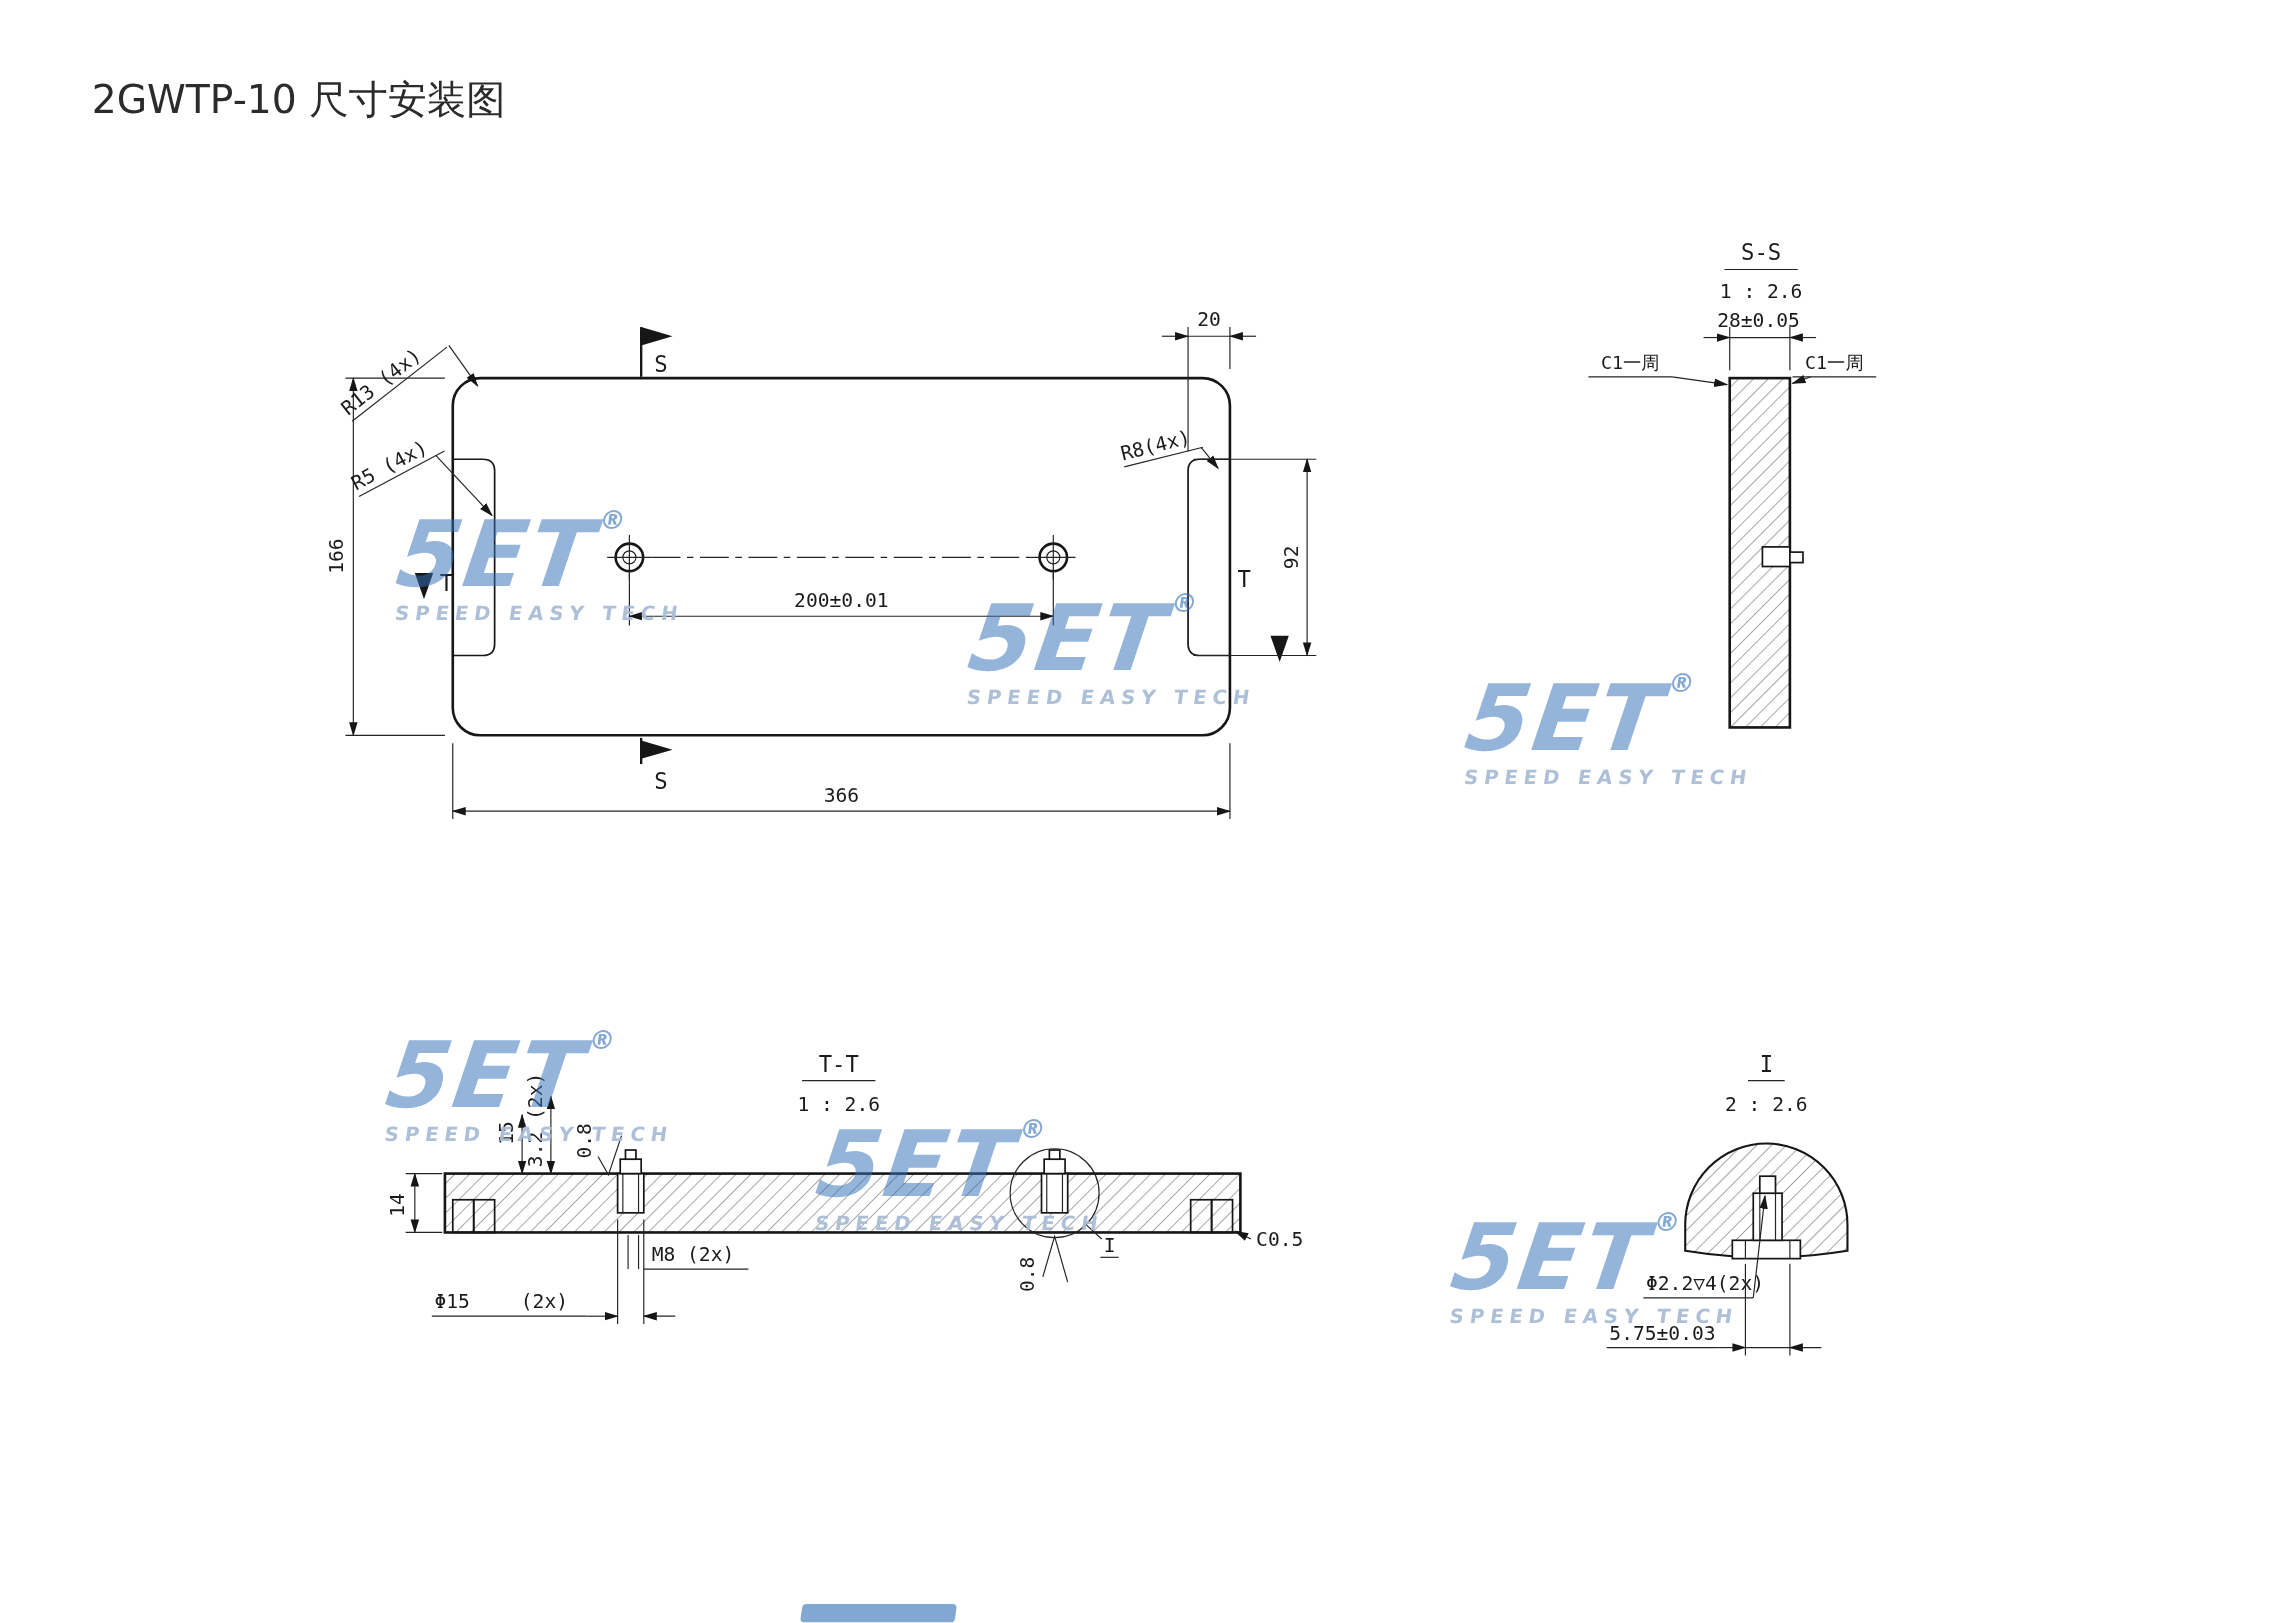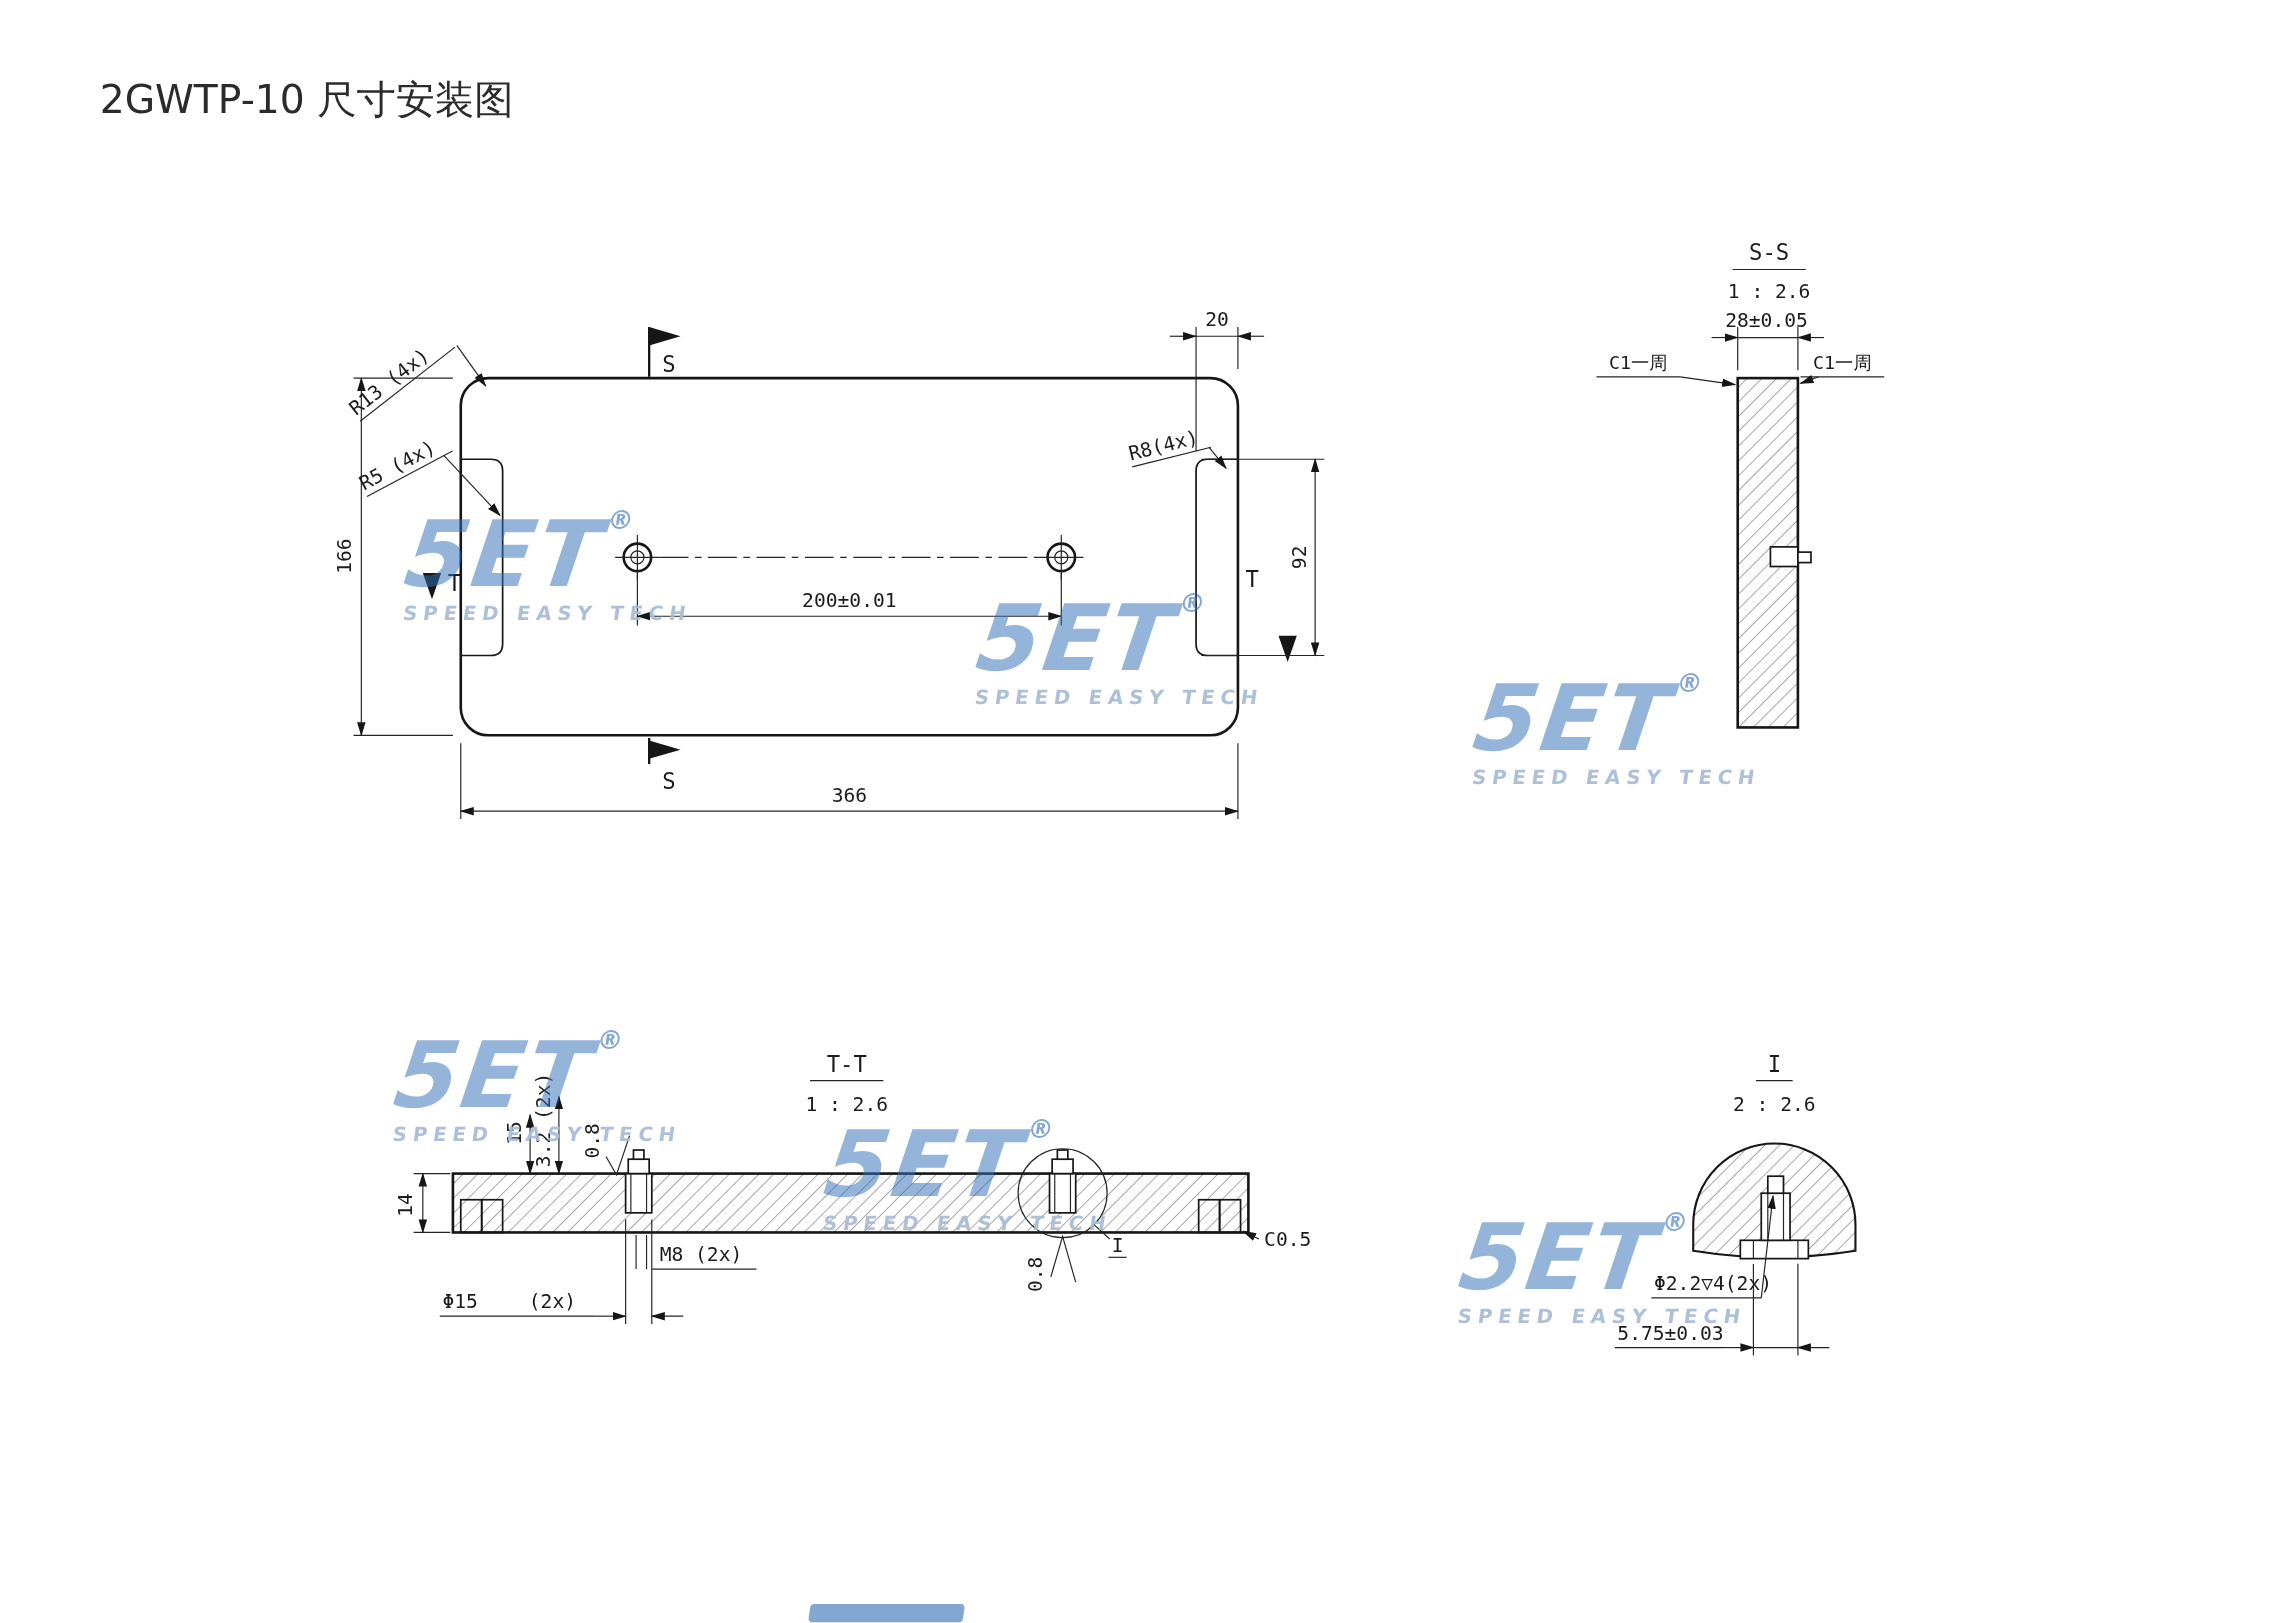--- a/index.html
+++ b/index.html
@@ -1,16 +1,16 @@
 <!DOCTYPE html>
 <html style="font-size:10.5px"><head>
 <meta charset="utf-8">
 <style>
   html,body{margin:0;padding:0;background:#ffffff;}
-  .sheet{width:2042px;height:1623px;background:#ffffff;overflow:hidden;margin-left:8px;}
+  .sheet{width:2042px;height:1623px;background:#ffffff;overflow:hidden;}
   svg{display:block;}
   text{font-family:"DejaVu Sans Mono","Liberation Mono",monospace;fill:#1b1b1b;}
   .title{font-family:"DejaVu Sans","Liberation Sans",sans-serif;font-size:30px;fill:#2b2b2b;}
   .lbl{font-size:17px;}
   .dim{font-size:15px;}
   .sm{font-size:14px;}
   .outline{fill:none;stroke:#161616;stroke-width:2;stroke-linejoin:round;}
   .med{fill:none;stroke:#161616;stroke-width:1.3;}
   .thin{fill:none;stroke:#242424;stroke-width:0.9;}
   .center{fill:none;stroke:#242424;stroke-width:0.9;stroke-dasharray:22 5 5 5;}

